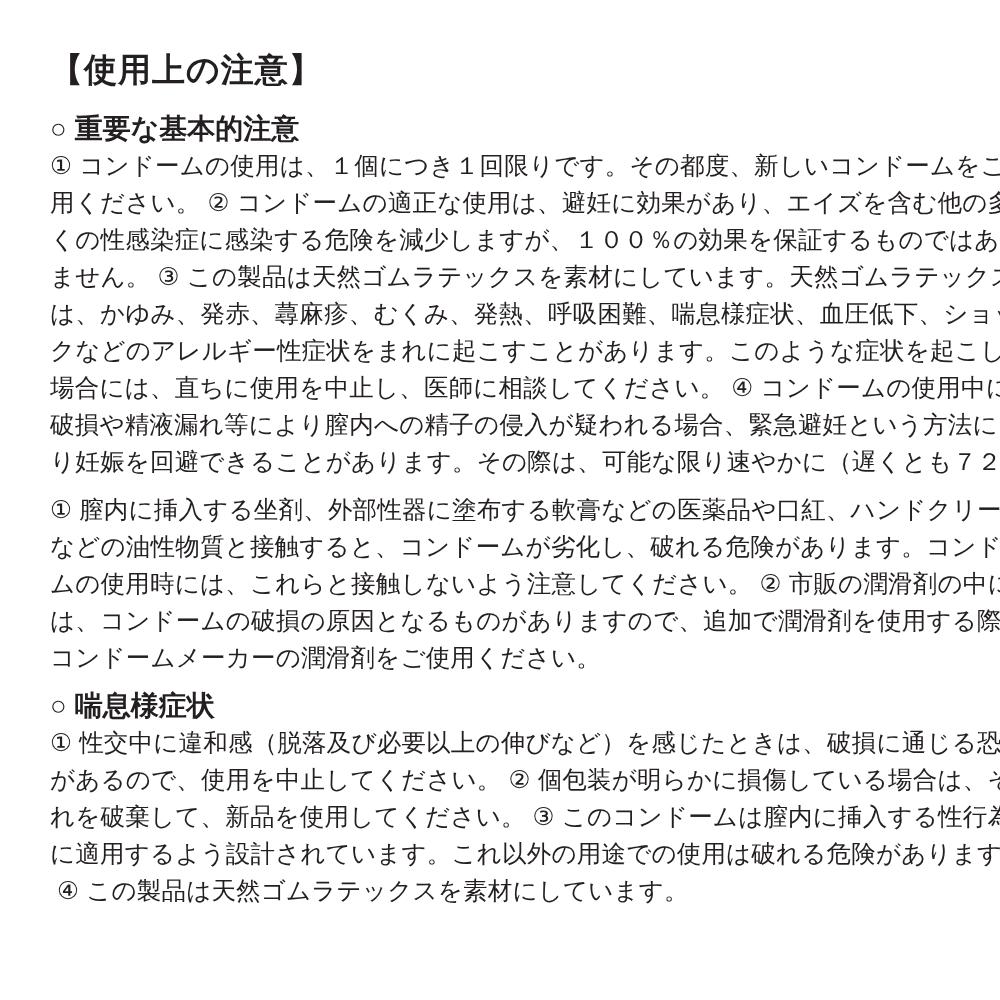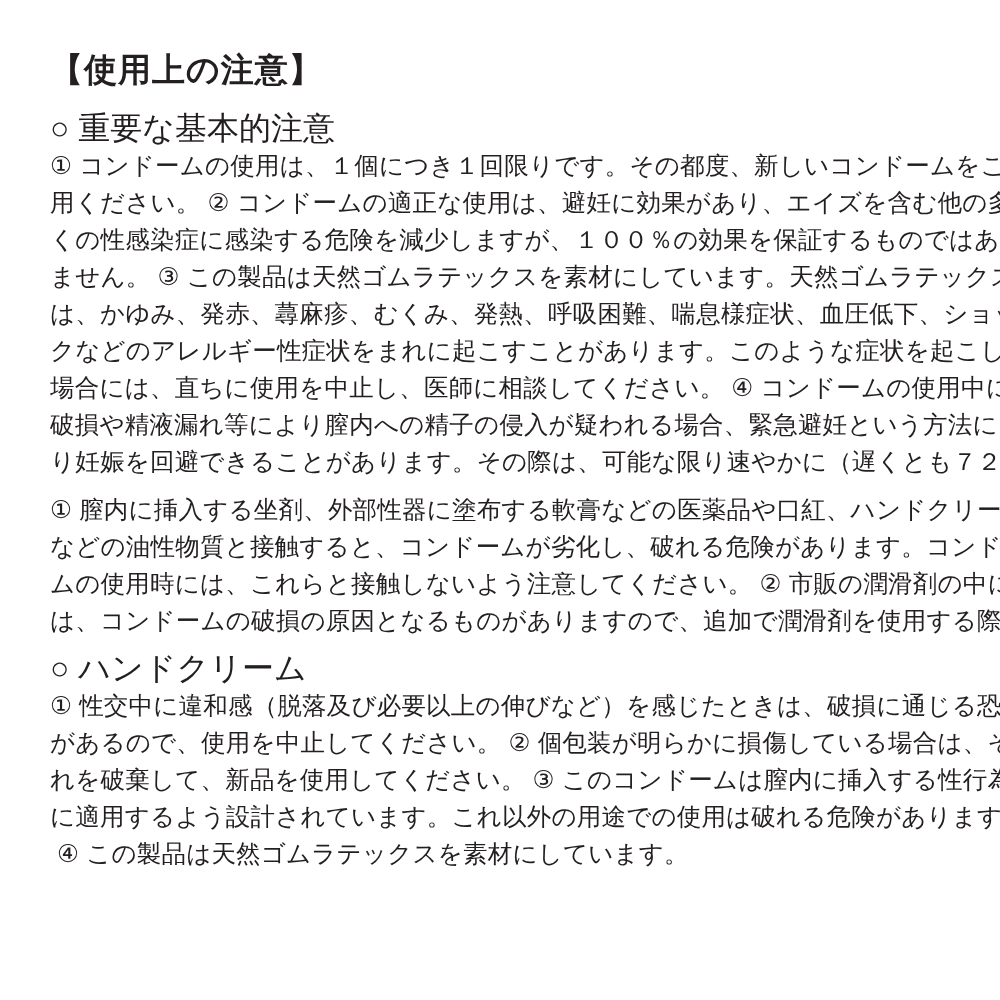--- a/index.html
+++ b/index.html
@@ -28,24 +28,24 @@
     margin: 0 0 20px 0;
     line-height: 1.2;
   }
   .section {
     margin-top: 11px;
   }
   .section:first-of-type {
     margin-top: 0;
   }
   .heading {
-    font-size: 32px;
+    font-size: 28px;
     line-height: 37px;
     white-space: pre;
-    font-weight: 400;
+    font-weight: 700;
   }
   .line {
     font-size: 24.5px;
     line-height: 37px;
     white-space: pre;
     letter-spacing: 0.2px;
   }
 </style>
 </head>
 <body>
@@ -63,23 +63,24 @@
         <div class="line">クなどのアレルギー性症状をまれに起こすことがあります。このような症状を起こした</div>
         <div class="line">場合には、直ちに使用を中止し、医師に相談してください。 ④ コンドームの使用中に、</div>
         <div class="line">破損や精液漏れ等により膣内への精子の侵入が疑われる場合、緊急避妊という方法によ</div>
         <div class="line">り妊娠を回避できることがあります。その際は、可能な限り速やかに（遅くとも７２時</div>
       </section>
       <section class="section">
         <div class="line">① 膣内に挿入する坐剤、外部性器に塗布する軟膏などの医薬品や口紅、ハンドクリーム</div>
         <div class="line">などの油性物質と接触すると、コンドームが劣化し、破れる危険があります。コンドー</div>
         <div class="line">ムの使用時には、これらと接触しないよう注意してください。 ② 市販の潤滑剤の中に</div>
         <div class="line">は、コンドームの破損の原因となるものがありますので、追加で潤滑剤を使用する際は、</div>
+        <div class="line">コンドームメーカーの潤滑剤をご使用ください。</div>
       </section>
       <section class="section">
-        <div class="heading">○ ハンドクリーム</div>
+        <div class="heading">○ 喘息様症状</div>
         <div class="line">① 性交中に違和感（脱落及び必要以上の伸びなど）を感じたときは、破損に通じる恐れ</div>
         <div class="line">があるので、使用を中止してください。 ② 個包装が明らかに損傷している場合は、そ</div>
         <div class="line">れを破棄して、新品を使用してください。 ③ このコンドームは膣内に挿入する性行為</div>
         <div class="line">に適用するよう設計されています。これ以外の用途での使用は破れる危険があります。</div>
         <div class="line"> ④ この製品は天然ゴムラテックスを素材にしています。</div>
       </section>
     </div>
 </div>
 
 </body></html>

